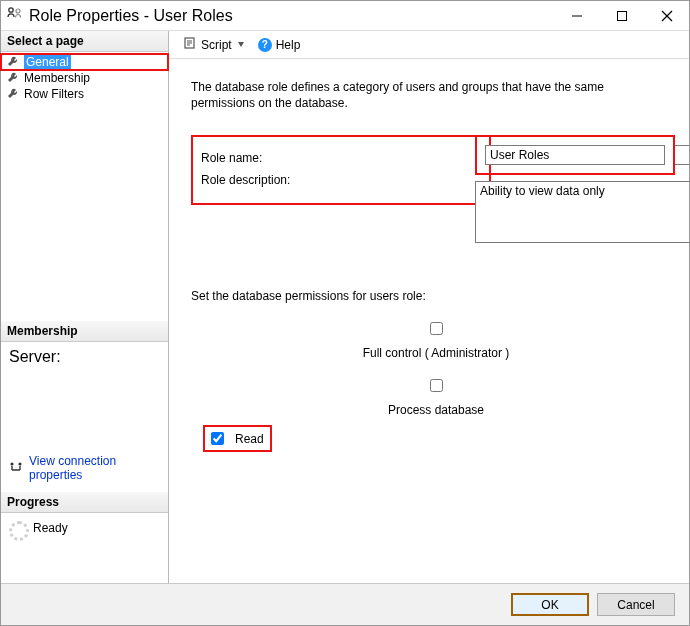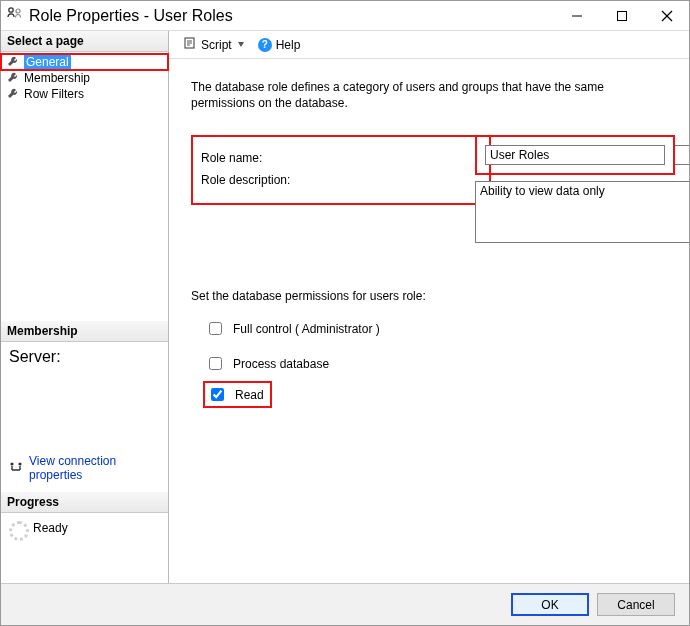--- a/index.html
+++ b/index.html
@@ -40,27 +40,27 @@
   .form-hl { border: 2px solid #e11; padding: 6px 8px 10px 8px; width: 300px; display: inline-block; vertical-align: top; }
   .form-row { display: flex; align-items: flex-start; margin: 6px 0; }
   .form-row .lbl { width: 120px; font-size: 12px; padding-top: 2px; }
   .input-col { position: absolute; left: 284px; top: 82px; }
   .txt { width: 290px; height: 20px; border: 1px solid #7a7a7a; font-family: inherit; font-size: 12px; padding: 1px 4px; }
   .txt-hl { border: 2px solid #e11; padding: 8px; display: inline-block; }
   .txt-hl .txt { border: 1px solid #7a7a7a; }
   .txtarea { width: 290px; height: 62px; border: 1px solid #7a7a7a; font-family: inherit; font-size: 12px; padding: 2px 4px; resize: none; }
   .perms { margin-top: 34px; }
   .perms-lbl { font-size: 12px; margin-bottom: 10px; }
-  .chk-row { display: flex; align-items: center; gap: 8px; margin: 16px 0 8px 14px; }
+  .chk-row { display: flex; align-items: center; gap: 8px; margin: 16px 0 8px 14px; flex-direction: column; }
   .chk { width: 13px; height: 13px; }
   .chk-hl { display: inline-flex; align-items: center; gap: 8px; border: 2px solid #e11; padding: 2px 6px 2px 2px; margin-left: 12px; }
   
   .footer { height: 42px; border-top: 1px solid #c9c9c9; display: flex; align-items: center; justify-content: flex-end; gap: 8px; padding: 0 14px; background: #f1f1f1; }
   .btn { width: 78px; height: 23px; border: 1px solid #adadad; background: #e1e1e1; font-family: inherit; font-size: 12px; }
-  .btn.primary { border: 2px solid #1d4ed8; background: #e5f1fb; }
+  .btn.primary { border: 2px solid #a16207; background: #e5f1fb; }
   svg { overflow: visible; }
 </style>
 </head>
 <body>
 
 <div class="window">
 
   <div class="titlebar">
     <span class="title-icon">
       <svg width="16" height="16" viewBox="0 0 16 16">

